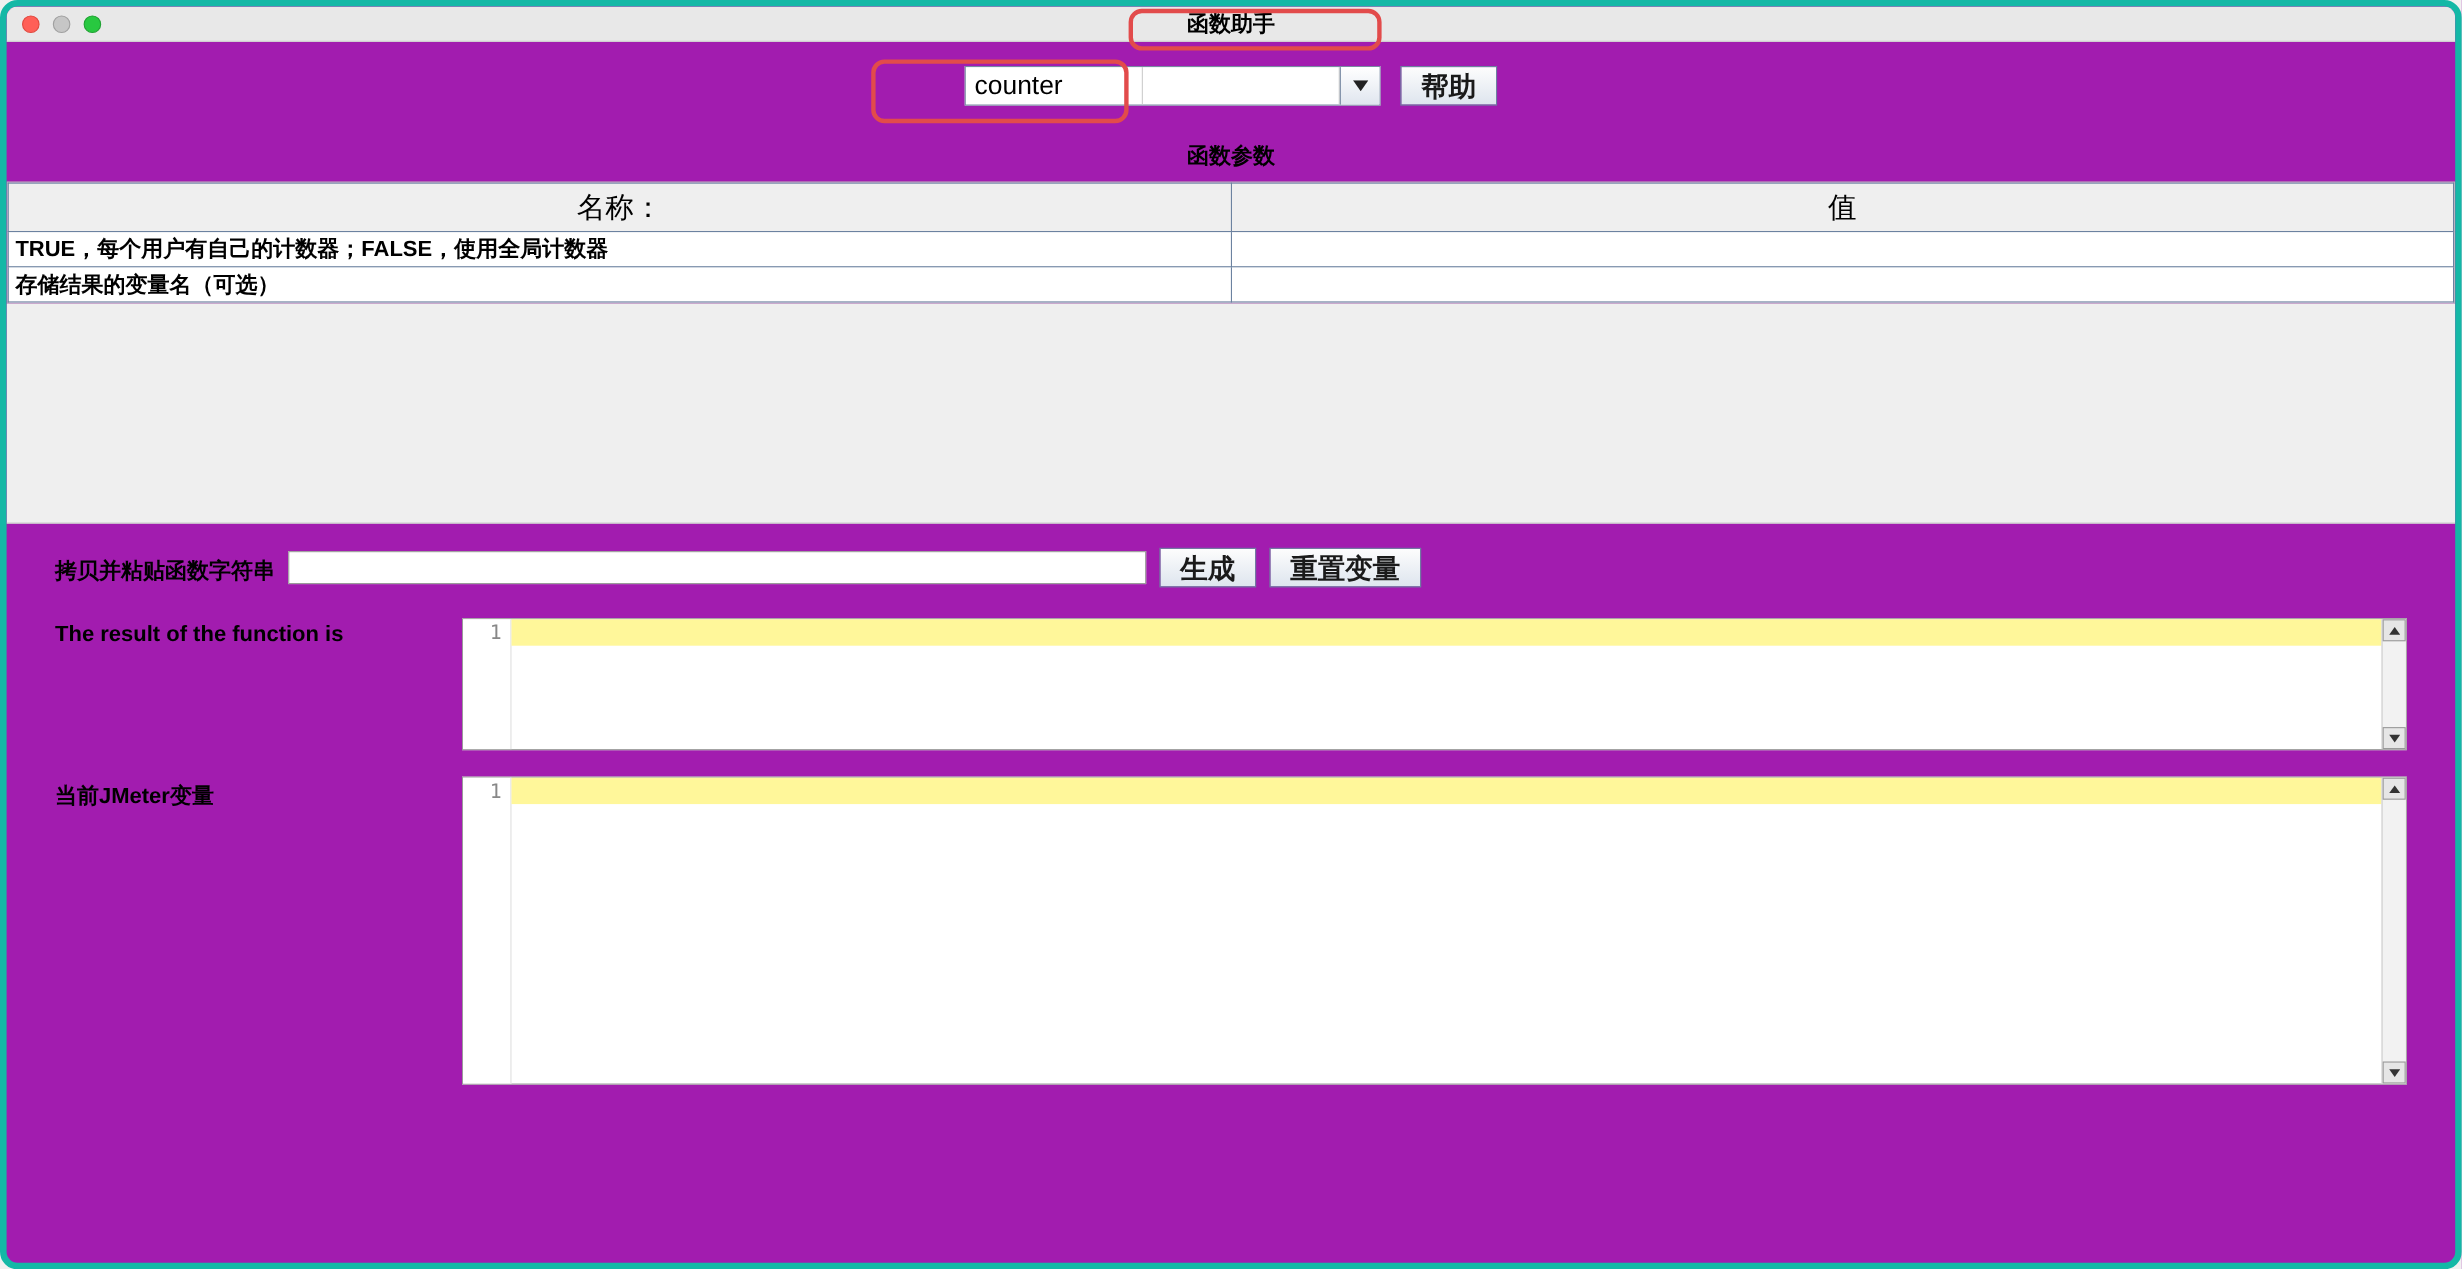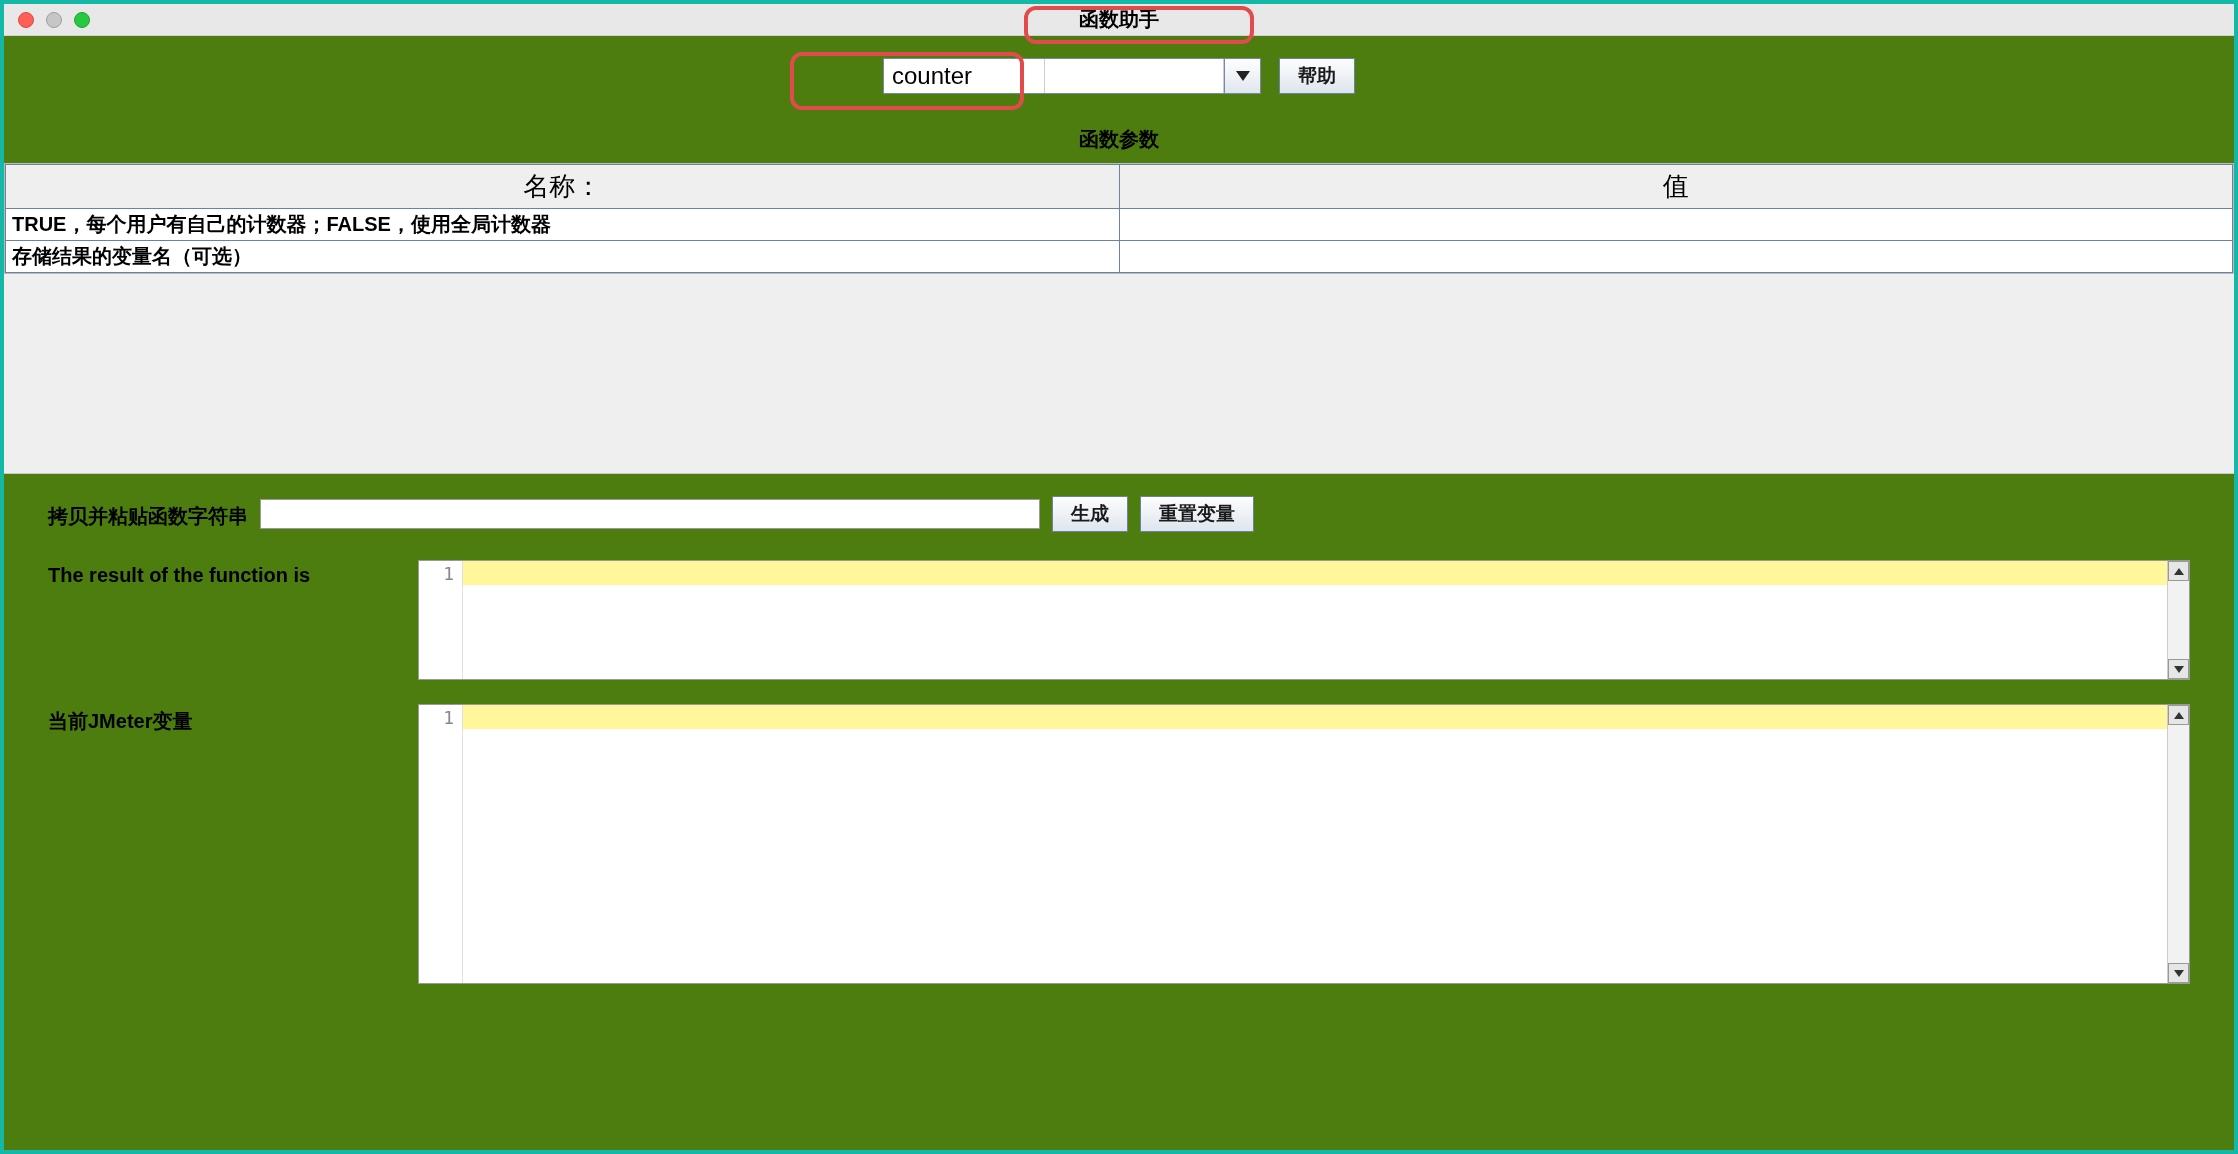--- a/index.html
+++ b/index.html
@@ -3,23 +3,23 @@
   <meta charset="utf-8">
   <style>
     * { box-sizing: border-box; margin: 0; padding: 0; }
     body {
       font-family: Arial, "Microsoft YaHei", sans-serif;
       background: #f0f0f0;
       font-size: 18px;
       color: #000;
     }
     .window {
-      background: #4d7c0f;
-      border: 4px solid #14b8a6;
-      border-radius: 0;
+      background: #a21caf;
+      border: 6px solid #14b8a6;
+      border-radius: 16px;
       width: 2238px;
       height: 1154px;
       position: relative;
       overflow: hidden;
     }
     .titlebar {
       height: 32px;
       display: flex;
       align-items: center;
       padding: 0 14px;
@@ -82,21 +82,21 @@
       background: linear-gradient(#fff,#e0e6ef);
       display: flex; align-items: center; justify-content: center;
       border-left: 1px solid #788aa3;
     }
     .combo .combo-btn svg { display: block; }
     .btn {
       height: 36px;
       padding: 0 18px;
       background: linear-gradient(#fdfdfd,#dee5ee);
       border: 1px solid #6c82a0;
-      font-size: 19px;
+      font-size: 25px;
       font-weight: bold;
       color: #1a1a1a;
       cursor: pointer;
     }
     .section-title {
       text-align: center;
       font-weight: bold;
       font-size: 20px;
       padding: 10px 0;
     }

